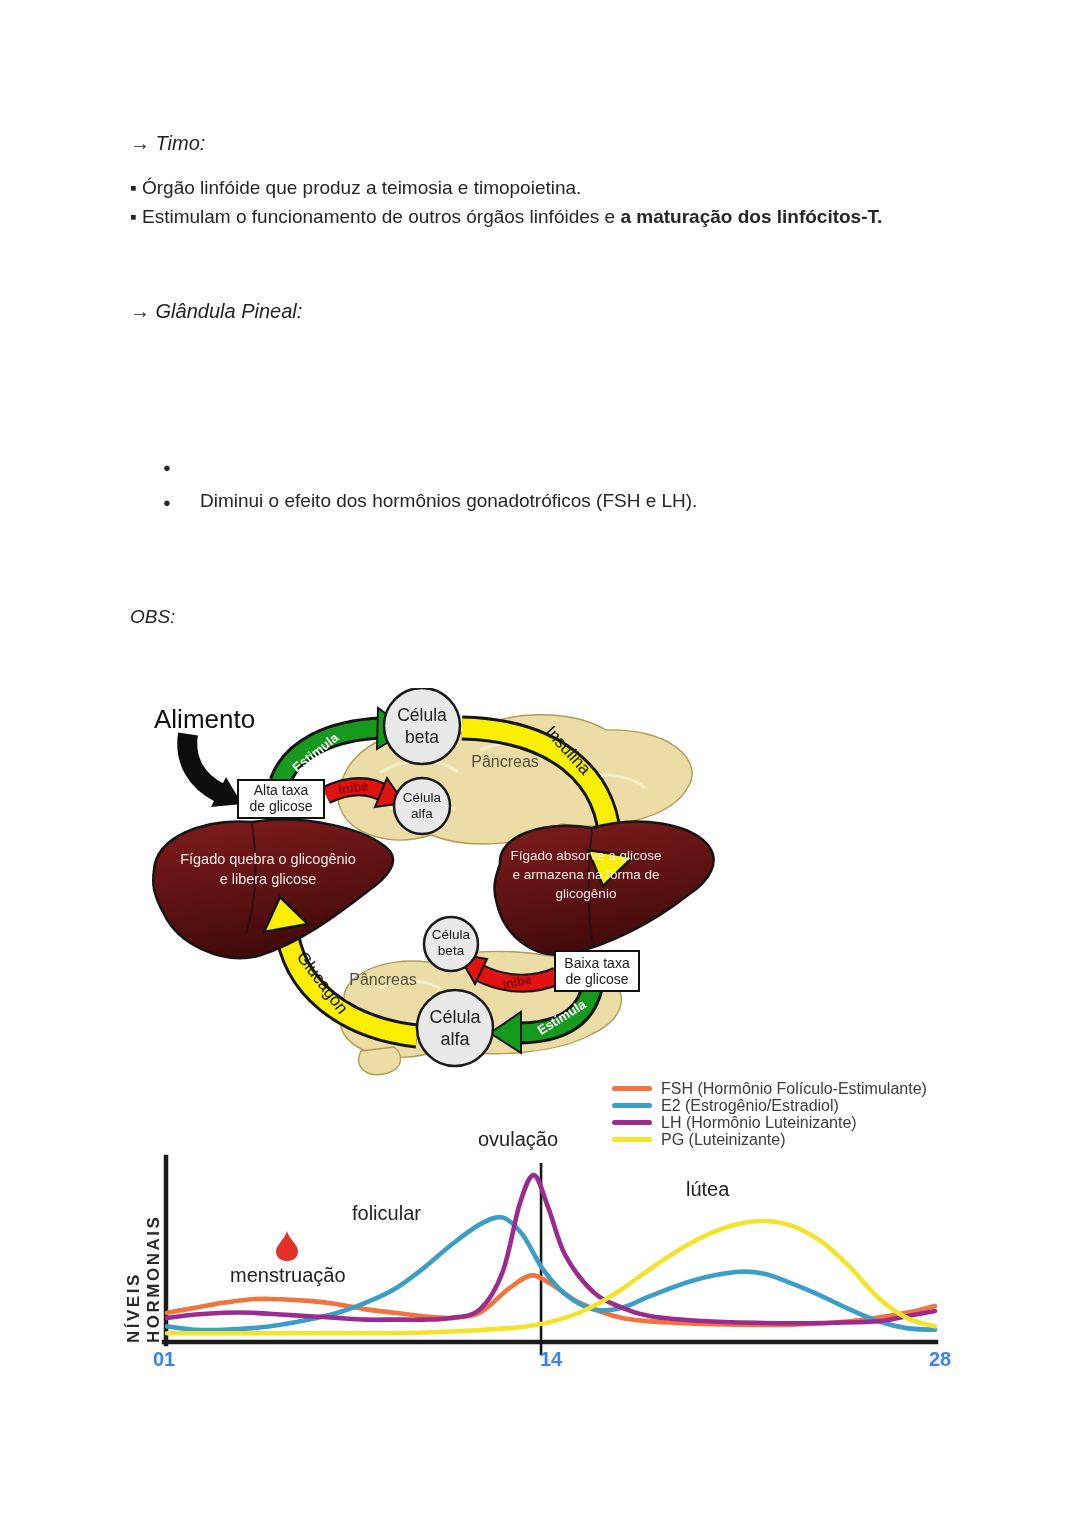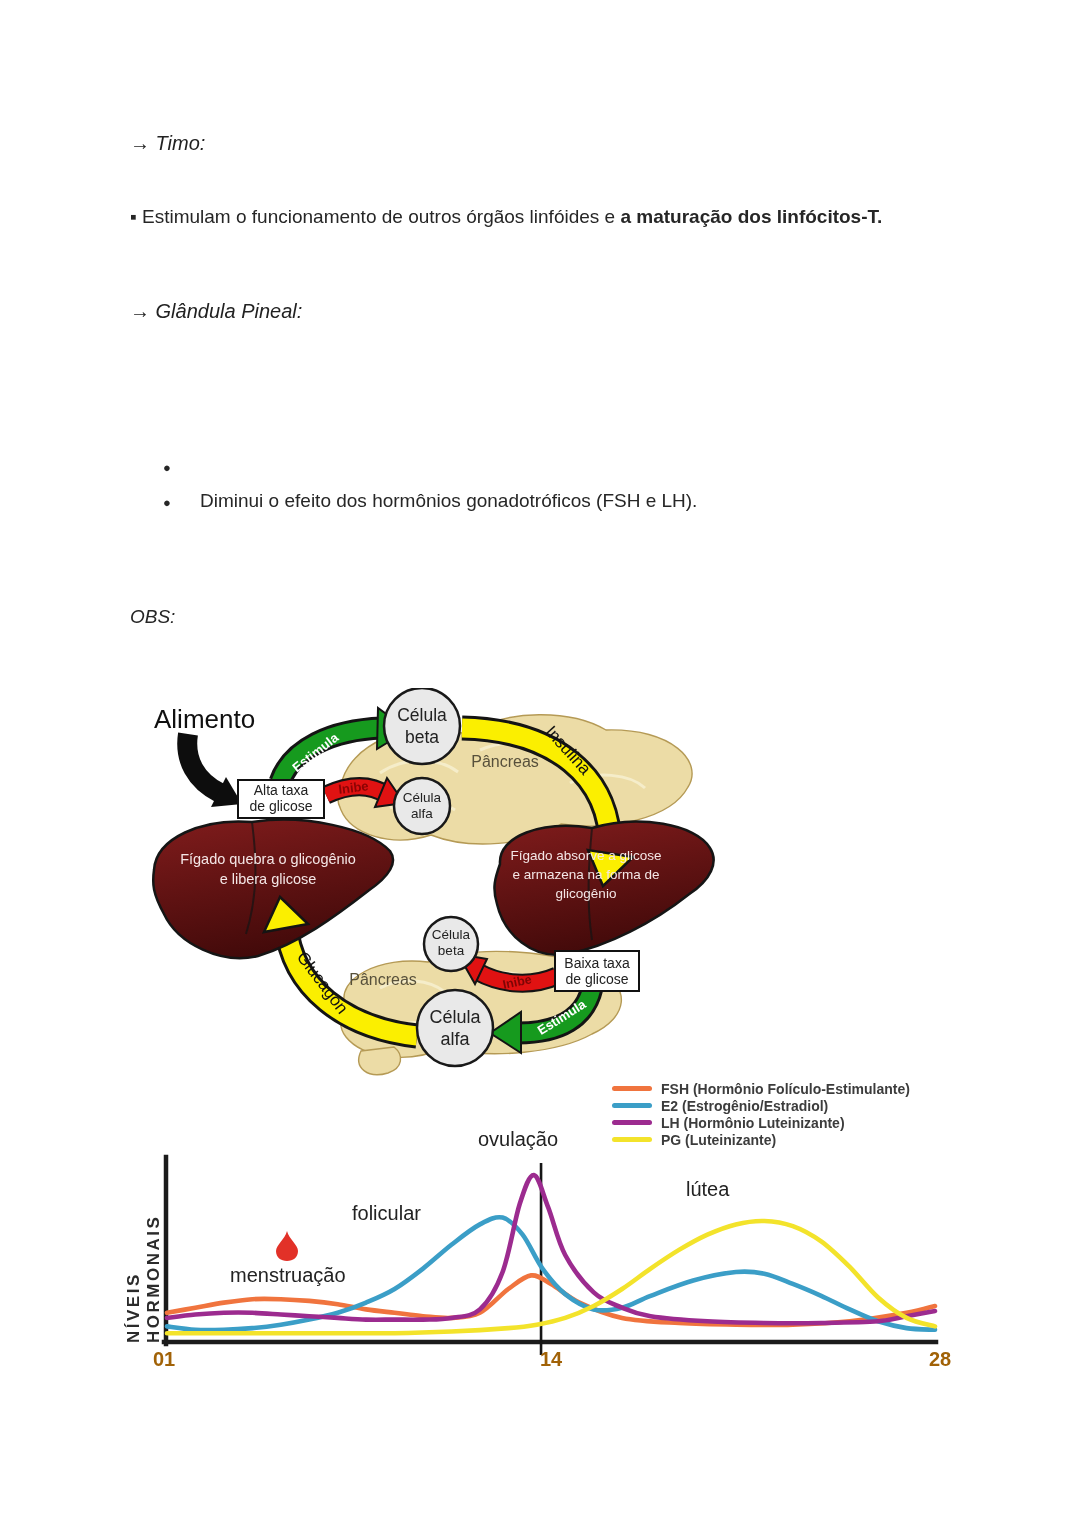--- a/index.html
+++ b/index.html
@@ -5,41 +5,41 @@
   html,body{margin:0;padding:0;background:#ffffff;}
   .page{position:relative;width:1036px;height:1525px;background:#ffffff;
         font-family:"Liberation Sans",sans-serif;color:#262626;overflow:hidden;}
   .abs{position:absolute;}
   .doc-h{font-style:italic;font-size:20px;font-weight:400;color:#222;}
   .body-text{font-size:19px;line-height:29px;}
   .body-text b,.bold{font-weight:700;}
   .mel-row{display:flex;align-items:baseline;height:30px;font-size:19px;}
   .mel-dot{width:37px;font-size:13px;flex:0 0 37px;}
   .anno{position:absolute;font-size:20px;color:#232323;text-align:left;}
-  .tick{position:absolute;font-size:20px;font-weight:600;color:#a16207;text-align:center;}
+  .tick{position:absolute;font-size:20px;font-weight:600;color:#3b82f6;text-align:center;}
   .ylab{position:absolute;writing-mode:vertical-rl;transform:rotate(180deg);
         font-size:17px;font-weight:600;letter-spacing:2.5px;color:#2b2b2b;
         height:185px;display:flex;align-items:center;justify-content:center;}
   .legend{position:absolute;display:flex;flex-direction:column;}
   .legend-row{display:flex;align-items:center;height:17px;}
   .swatch{width:40px;height:5px;border-radius:2.5px;margin-right:9px;flex:0 0 40px;}
-  .legend-label{font-size:14px;font-weight:700;color:#3c3c3c;white-space:nowrap;}
+  .legend-label{font-size:16px;font-weight:400;color:#3c3c3c;white-space:nowrap;}
   .axis{stroke:#1b1b1b;stroke-width:4.5;stroke-linecap:square;}
   svg{display:block;}
   svg text{font-family:"Liberation Sans",sans-serif;}
 </style>
 </head>
 <body>
 
 <div class="page">
 
   <div class="abs doc-h" style="left:130px;top:132px;">→ Timo:</div>
 
   <div class="abs body-text" style="left:130px;top:173px;width:755px;">
-    <br>
+    <span>▪ Órgão linfóide que produz a teimosia e timopoietina.</span><br>
     <span>▪ Estimulam o funcionamento de outros órgãos linfóides e </span><b>a maturação dos linfócitos-T.</b>
   </div>
 
   <div class="abs doc-h" style="left:130px;top:300px;">→ Glândula Pineal:</div>
 
 
   <div class="abs" style="left:163px;top:460px;width:760px;">
     <div class="mel-row">
       <span class="mel-dot">●</span>
     </div>

